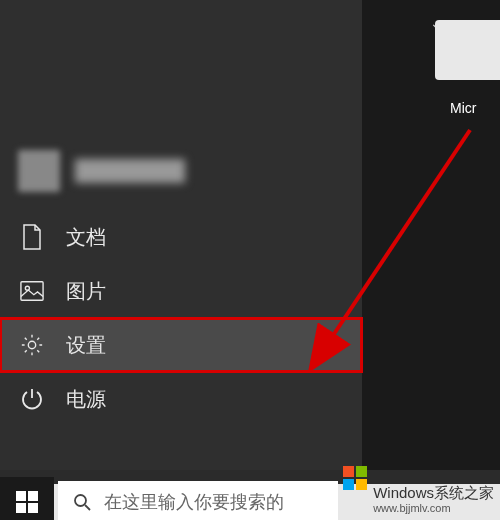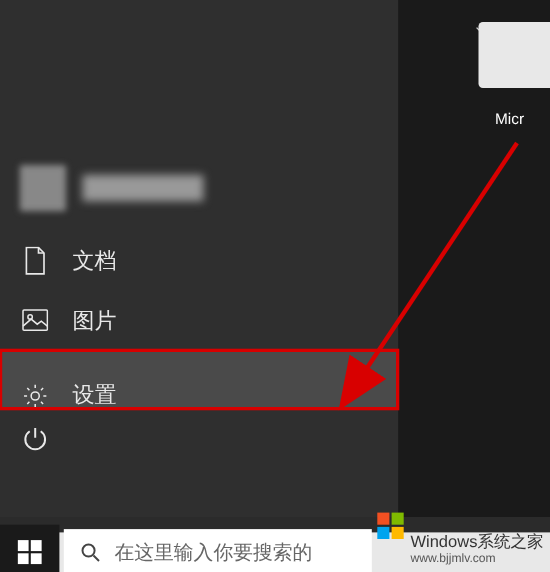--- a/index.html
+++ b/index.html
@@ -87,21 +87,20 @@
       padding-left: 20px;
       gap: 22px;
       color: #e8e8e8;
       font-size: 20px;
       cursor: pointer;
     }
     .menu-item.highlighted {
       background: #4a4a4a;
       outline: 3px solid #d80000;
       outline-offset: -2px;
-      align-items: flex-end;
     }
     .menu-icon {
       width: 24px;
       height: 24px;
       display: flex;
       align-items: center;
       justify-content: center;
       flex-shrink: 0;
     }
     .annotation-arrow {
@@ -225,20 +224,21 @@
       <span>设置</span>
     </div>
 
     <div class="menu-item">
       <span class="menu-icon">
         <svg width="24" height="24" viewBox="0 0 24 24" fill="none" stroke="#e8e8e8" stroke-width="1.8">
           <path d="M12 2 V11"></path>
           <path d="M7 5 A9 9 0 1 0 17 5"></path>
         </svg>
       </span>
+      <span>电源</span>
     </div>
 
   </div>
 </div>
 
 <svg class="annotation-arrow" width="200" height="260">
   <defs>
     <marker id="arrowhead" markerWidth="12" markerHeight="10" refX="2" refY="5" orient="auto">
       <polygon points="0 0, 12 5, 0 10" fill="#d80000"></polygon>
     </marker>

